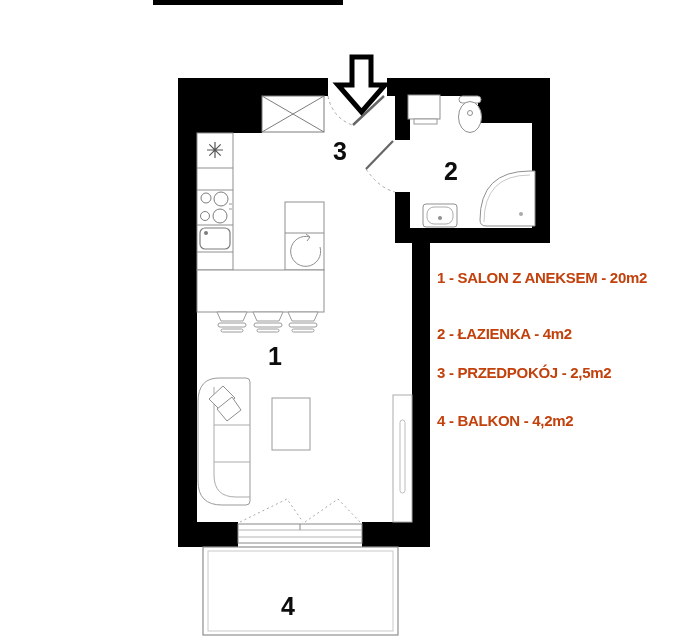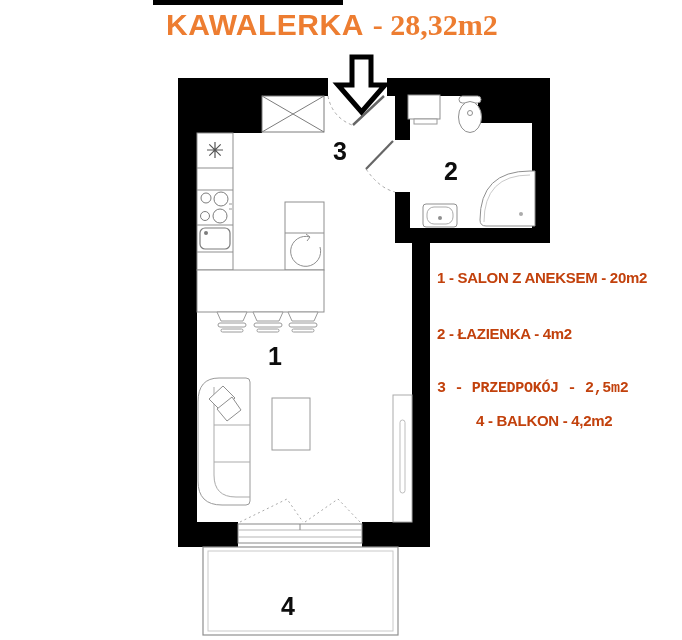--- a/index.html
+++ b/index.html
@@ -18,36 +18,33 @@
   }
   .title .area{
     font-family:"Liberation Serif",serif;font-weight:bold;
     font-size:30px;margin-left:9px;
   }
   
   .legend-item{
     position:absolute;left:437px;white-space:nowrap;
     font-weight:bold;font-size:15px;letter-spacing:-0.3px;color:#c2410c;
   }
-  .li-0{top:269px;} .li-1{top:325px;} .li-2{top:380px;font-family:Liberation Mono, monospace;} .li-3{top:412px;margin-left:39px;}
+  .li-0{top:269px;} .li-1{top:325px;} .li-2{top:364px;} .li-3{top:412px;}
   
   svg#plan{position:absolute;left:0;top:0;}
   .room-num{
     font-family:"Liberation Sans",sans-serif;font-weight:bold;
     font-size:25px;fill:#0d0d0d;
   }
 </style>
 </head>
 <body>
 
 <div id="stage">
 
-  <div class="title">
-    <span class="main">KAWALERKA</span><span class="area">- 28,32m2</span>
-  </div>
 
   <div>
     <div class="legend-item li-0">1 - SALON Z ANEKSEM - 20m2</div>
     <div class="legend-item li-1">2 - ŁAZIENKA - 4m2</div>
     <div class="legend-item li-2">3 - PRZEDPOKÓJ - 2,5m2</div>
     <div class="legend-item li-3">4 - BALKON - 4,2m2</div>
   </div>
 
   <svg id="plan" width="682" height="640" viewBox="0 0 682 640">
 

